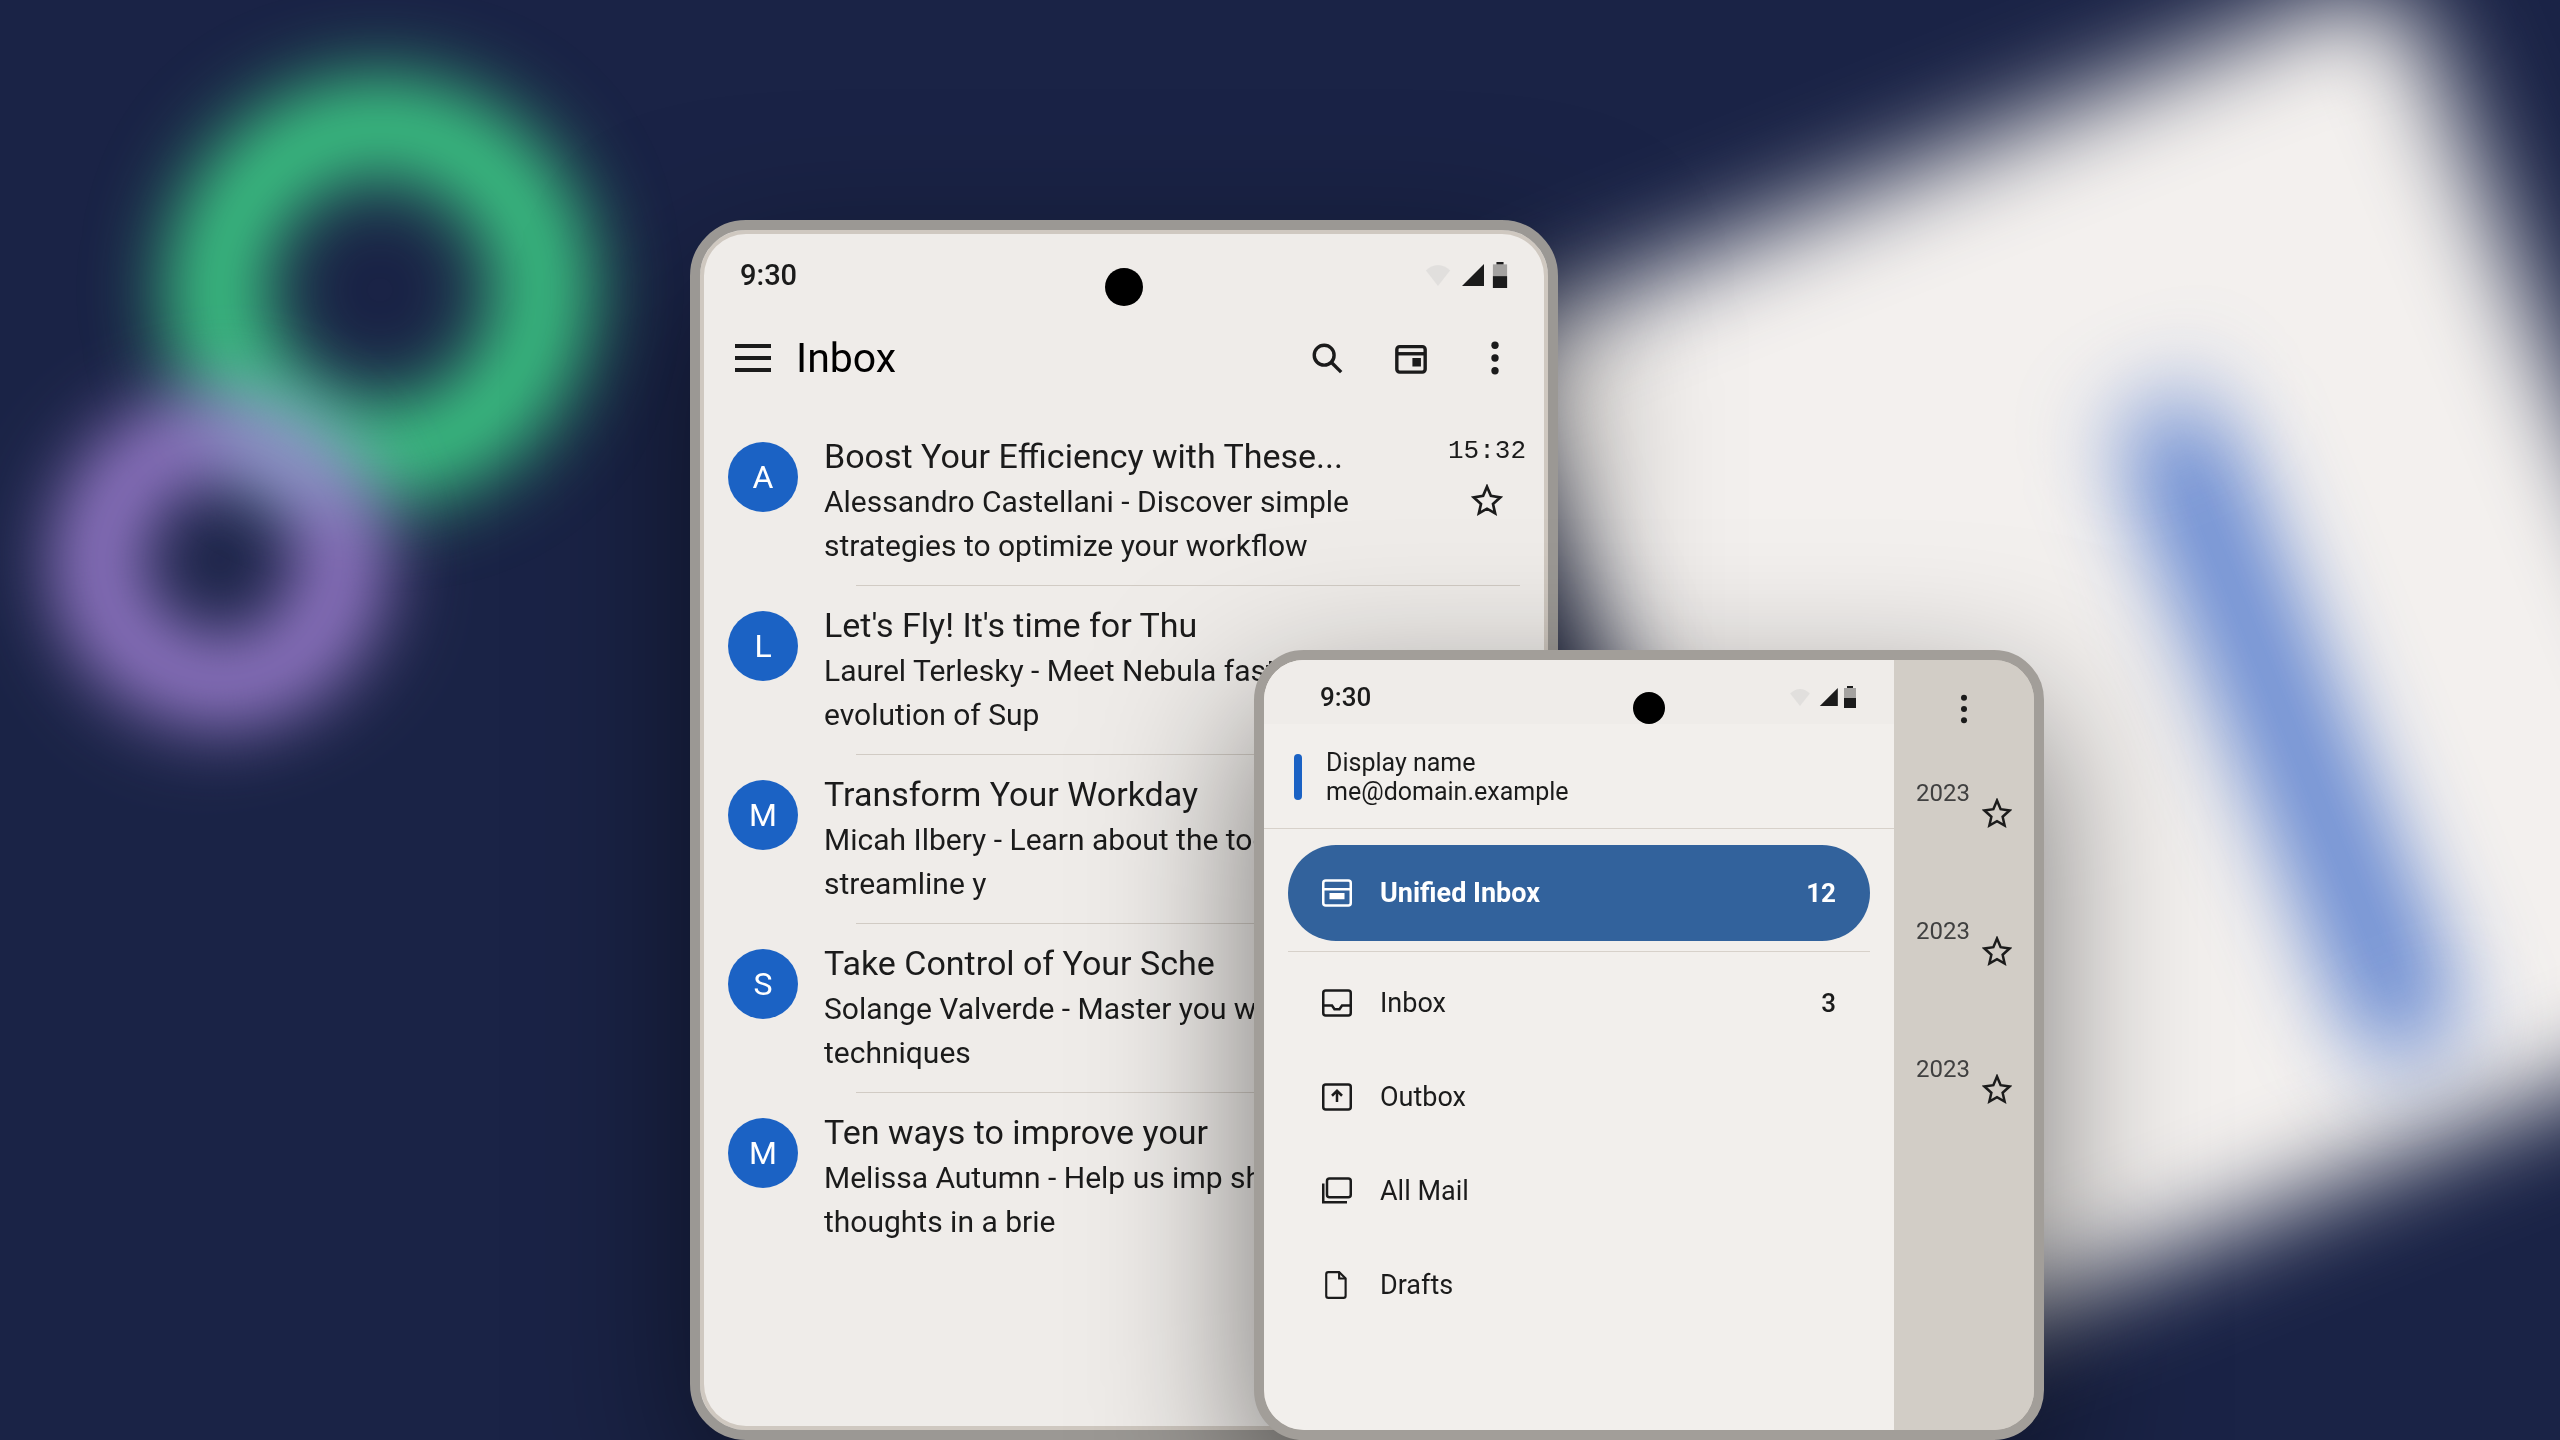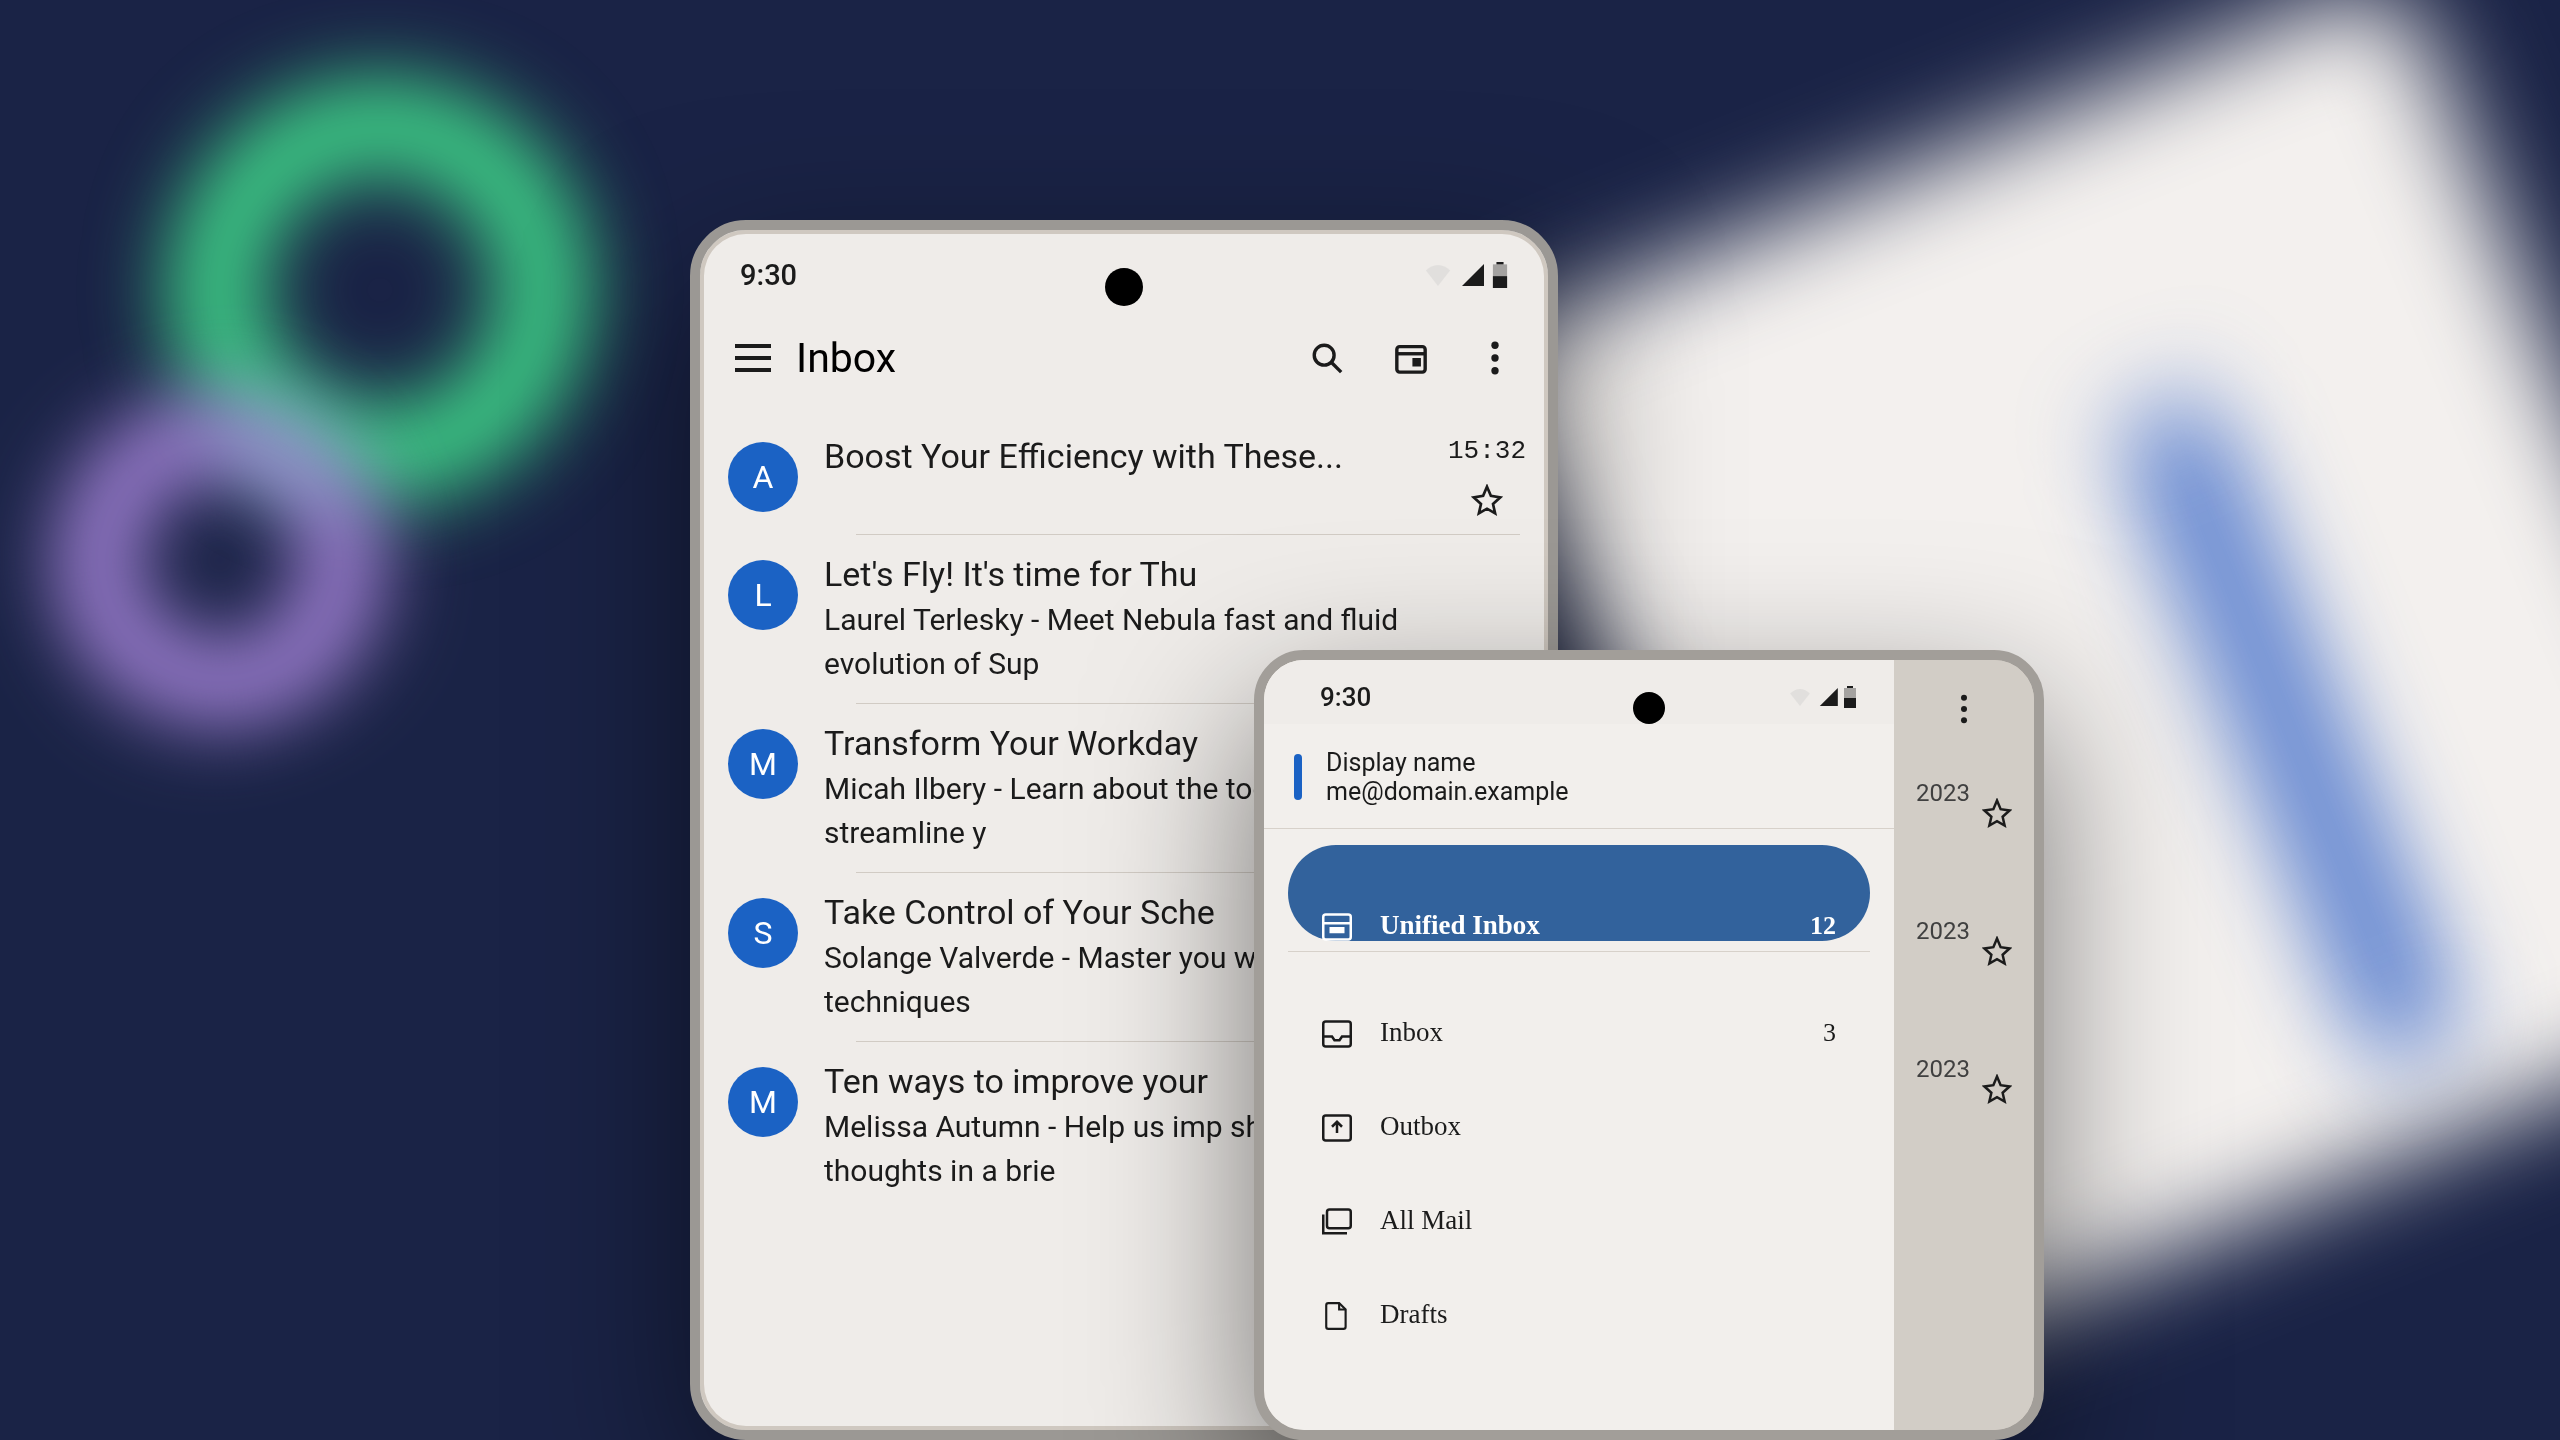--- a/index.html
+++ b/index.html
@@ -91,22 +91,22 @@
   .phone2 .behind .row { display: flex; align-items: center; justify-content: flex-end; gap: 12px; padding: 34px 22px; color: #404040; font-size: 24px; }
   .phone2 .behind .star { color: #1b1b1b; }
 
   .phone2 .account-header { display: flex; align-items: flex-start; gap: 24px; padding: 24px 34px 22px 30px; }
   .phone2 .accent-bar { width: 8px; height: 46px; background: #1b62c4; border-radius: 4px; margin-top: 6px; }
   .phone2 .account-text .name { font-size: 25px; font-weight: 400; color: #1b1b1b; }
   .phone2 .account-text .email { font-size: 25px; color: #1b1b1b; margin-top: 0; }
   .phone2 .divider { height: 1px; background: #d7d1ca; margin: 0 0 12px 0; }
 
   .phone2 .nav-item {
-    display: flex; align-items: flex-end; gap: 28px; padding: 0 34px; height: 90px;
-    font-size: 27px; color: #1b1b1b; border-radius: 54px; margin: 4px 24px; font-family: Liberation Serif, serif;
+    display: flex; align-items: center; gap: 28px; padding: 0 34px; height: 90px;
+    font-size: 27px; color: #1b1b1b; border-radius: 54px; margin: 4px 24px;
   }
   .phone2 .nav-item .label { flex: 1; }
   .phone2 .nav-item.active { background: #32629c; color: #fff; font-weight: 700; height: 96px; }
   .phone2 .nav-item.active .count { color: #fff; font-weight: 700; }
   .phone2 .nav-item .count { font-size: 26px; font-weight: 500; }
   .phone2 .nav-item .nav-icon { width: 30px; display:flex; justify-content:center; }
   .phone2 .div2 { height:1px; background:#d7d1ca; margin: 10px 24px 6px 24px;}
 
   svg { display: block; }
 </style>
@@ -173,20 +173,21 @@
       </div>
     </div>
   </div>
 
   <div class="mail-list">
 
   <div class="mail-item">
     <div class="avatar">A</div>
     <div class="mail-body">
       <div class="subject">Boost Your Efficiency with These...</div>
+      <div class="preview">Alessandro Castellani - Discover simple strategies to optimize your workflow</div>
     </div>
     <div class="meta">
       <div class="time">15:32</div>
       <div class="star">
         <svg width="32" height="32" viewBox="0 0 24 24">
               <path fill="none" stroke="currentColor" stroke-width="2" d="M12 2l2.9 6.9L22 10l-5.5 5 1.6 7L12 18.5 5.9 22l1.6-7L2 10l7.1-1.1z"></path>
             </svg>
       </div>
     </div>
   </div>

